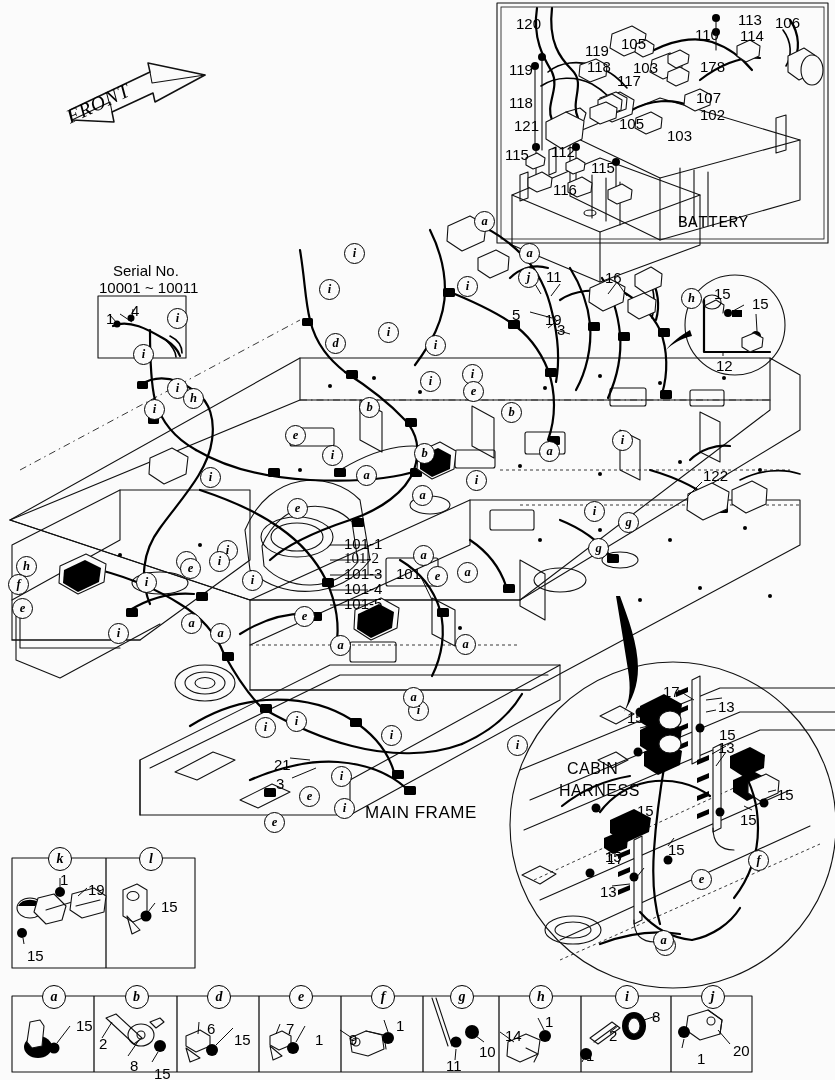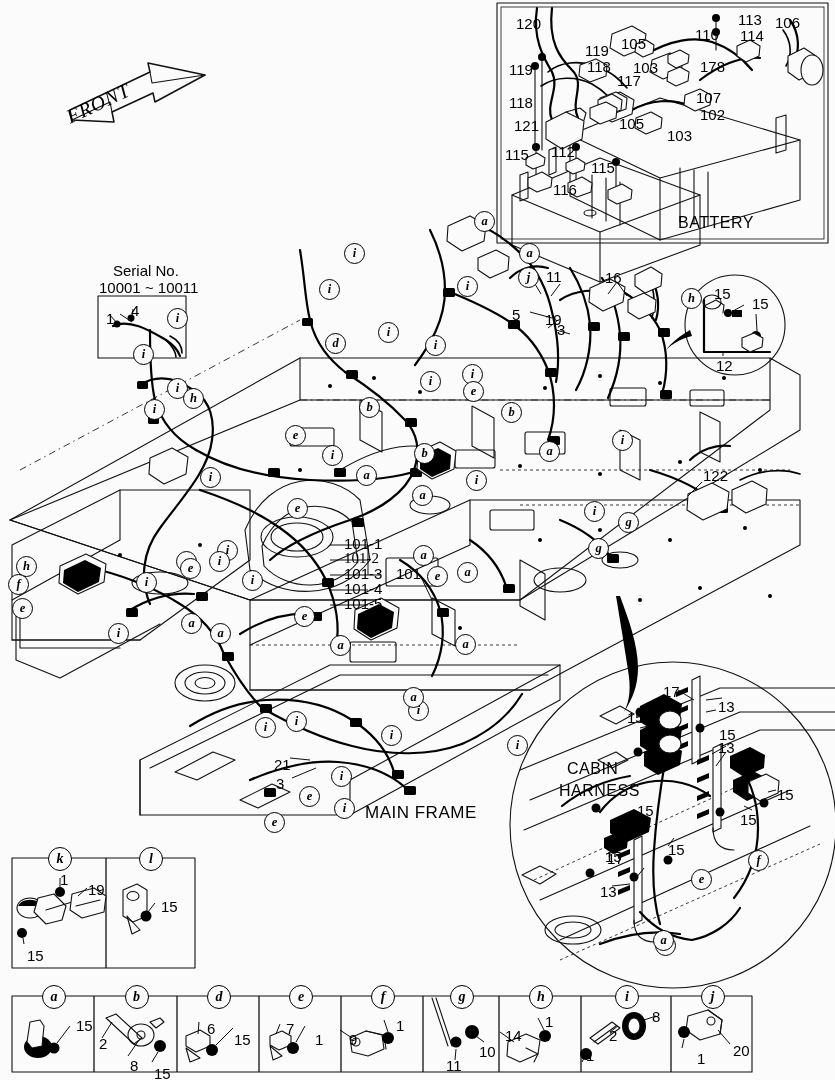--- a/index.html
+++ b/index.html
@@ -535,21 +535,21 @@
       <path d="M403,562 L420,575 L432,600"></path>
     </g>
   </svg>
 
   <div class="lbl big" style="left:64px;top:93px;transform:rotate(-25deg);font-weight:400;letter-spacing:1px;
               font-family:'Liberation Serif',serif;font-style:italic;font-size:20px;">FRONT</div>
 
   <div class="lbl" style="left:113px;top:263px;">Serial No.</div>
   <div class="lbl" style="left:99px;top:280px;">10001 ~ 10011</div>
 
-  <div class="lbl ttl" style="left:678px;top:215px;">BATTERY</div>
+  <div class="lbl ttl" style="left:678px;top:215px;font-family:Liberation Mono, monospace;">BATTERY</div>
 
   <div class="lbl ttl" style="left:365px;top:804px;font-size:17px;">MAIN FRAME</div>
 
   <div class="lbl ttl" style="left:567px;top:761px;">CABIN</div>
   <div class="lbl ttl" style="left:559px;top:783px;">HARNESS</div>
 
   <div class="lbl" style="left:344px;top:536px;">101-1</div>
   <div class="lbl" style="left:344px;top:551px;font-family:Liberation Serif, serif;">101-2</div>
   <div class="lbl" style="left:344px;top:566px;">101-3</div>
   <div class="lbl" style="left:344px;top:581px;">101-4</div>

